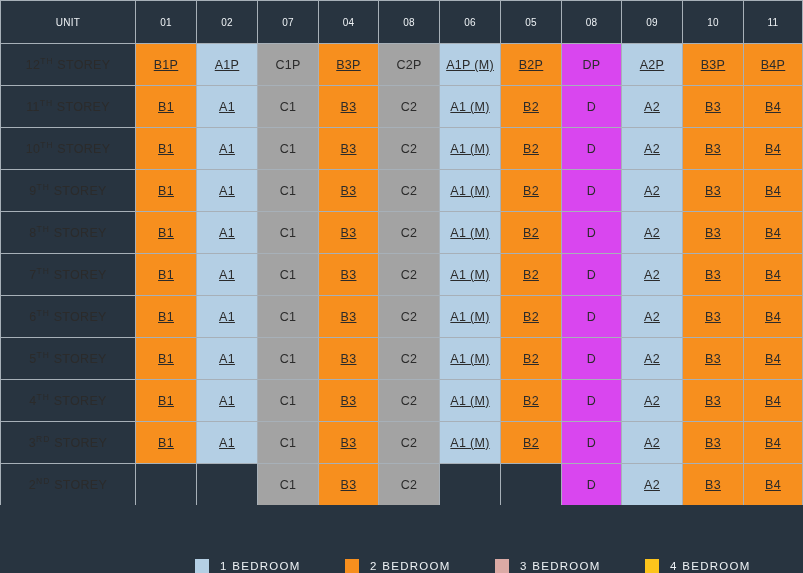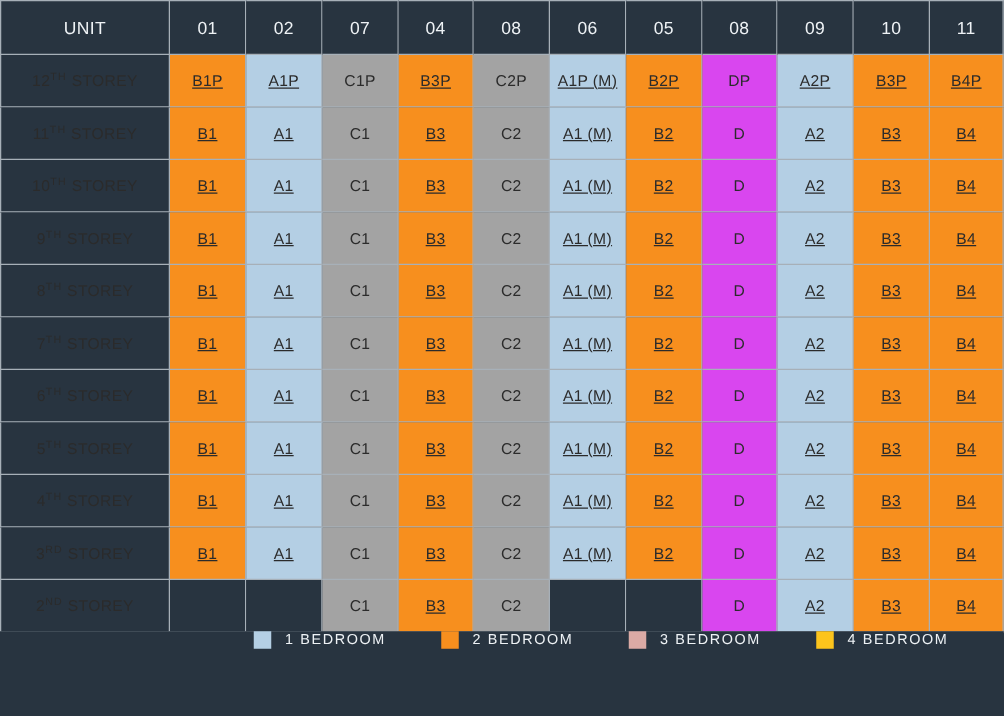--- a/index.html
+++ b/index.html
@@ -43,21 +43,21 @@
     border-bottom: 1px solid #a7b0b8;
     font-weight: 400;
     letter-spacing: 0.3px;
   }
 
   
   .hdr-row th {
     height: 44px;
     background: #283440;
     color: #eef2f5;
-    font-size: 14px;
+    font-size: 10px;
     letter-spacing: 1.2px;
     border-top: 1px solid #a7b0b8;
   }
   .hdr-row th.unit-head {
     text-align: left;
     padding-left: 16px;
     letter-spacing: 1.6px;
     border-left: 1px solid #a7b0b8;
   }
 
@@ -95,23 +95,23 @@
 
   
   #legend {
     position: absolute;
     left: 0;
     top: 505px;
     width: 803px;
     height: 68px;
     background: #283440;
     display: flex;
-    align-items: flex-start;
+    align-items: flex-end;
     justify-content: flex-end;
-    padding-right: 0;
+    padding-right: 8px;
     box-sizing: border-box;
   }
   .legend-item {
     display: flex;
     align-items: center;
     width: 150px;
   }
   .legend-swatch {
     width: 14px;
     height: 14px;

